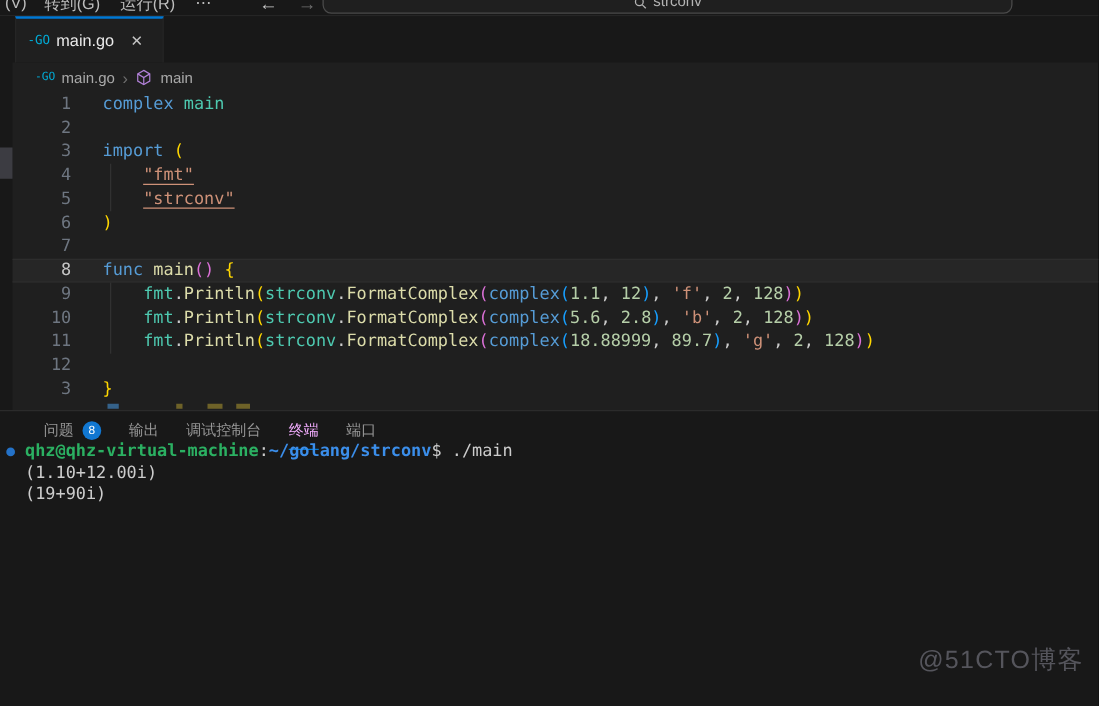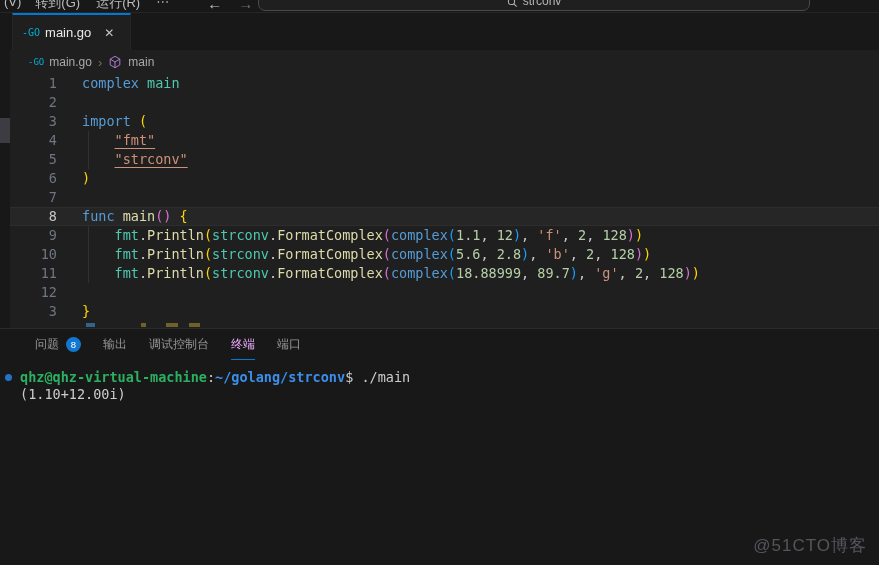--- a/index.html
+++ b/index.html
@@ -77,33 +77,33 @@
   .panel { position:absolute; top:328px; left:0; width:879px; height:237px;
     background:#181818; border-top:1px solid #2b2b2b; }
   .ptabs { position:absolute; top:0; left:35px; height:30px; display:flex; gap:22px;
     align-items:center; font-size:12px; color:#969696; }
   .ptab { display:flex; align-items:center; padding:8px 0 6px;
     border-bottom:1px solid transparent; cursor:pointer; }
   .ptab.active { color:#f0abfc; border-bottom-color:var(--accent); }
   .badge { margin-left:7px; min-width:15px; height:15px; border-radius:8px;
     background:#1177d1; color:#fff; font-size:9.5px; display:flex;
     align-items:center; justify-content:center; padding:0 4px; }
-  .terminal { position:absolute; top:40px; left:20px; right:0;
+  .terminal { position:absolute; top:24px; left:20px; right:0;
     font-family:"DejaVu Sans Mono", monospace; font-size:13.5px; color:var(--fg); }
   .tline { position:relative; height:17px; line-height:17px; white-space:pre; }
   .tk-user { color:var(--tgreen); font-weight:bold; }
   .tk-path { color:var(--tblue); font-weight:bold; }
   .tdec { position:absolute; left:-15px; top:5px; width:7px; height:7px;
     border-radius:50%; cursor:pointer; }
   .tdec.filled { background:#2472c8; }
   .tdec.hollow { width:5px; height:5px; border:1px solid #6e6e72; background:transparent; }
   .tcursor { display:inline-block; width:9px; height:15px; background:#c0c0c0;
     vertical-align:text-bottom; }
   
-  .watermark { position:absolute; right:12px; bottom:8px; font-size:17px;
+  .watermark { position:absolute; right:12px; bottom:24px; font-size:20px;
     color:#55555c; letter-spacing:1px;text-align:right; }
 </style>
 </head>
 <body>
 
 <div class="root">
 
   <div class="title-bar">
     <div class="bar-inner">
       <span class="menus" id="menu-items" style="display:flex">
@@ -187,17 +187,18 @@
         <div class="ptab active">
           <span>终端</span>
         </div>
         <div class="ptab">
           <span>端口</span>
         </div>
       </div>
     <div class="terminal" id="terminal">
         <div class="tline"><span class="tdec filled"></span><span class="tk-user">qhz@qhz-virtual-machine</span><span class="tk-fg">:</span><span class="tk-path">~/golang/strconv</span><span class="tk-fg">$ ./main</span></div>
         <div class="tline"><span class="tk-fg">(1.10+12.00i)</span></div>
+        <div class="tline"><span class="tk-fg">(19+90i)</span></div>
       </div>
   </div>
 
   <div class="watermark">@51CTO博客</div>
 </div>
 
 </body></html>

